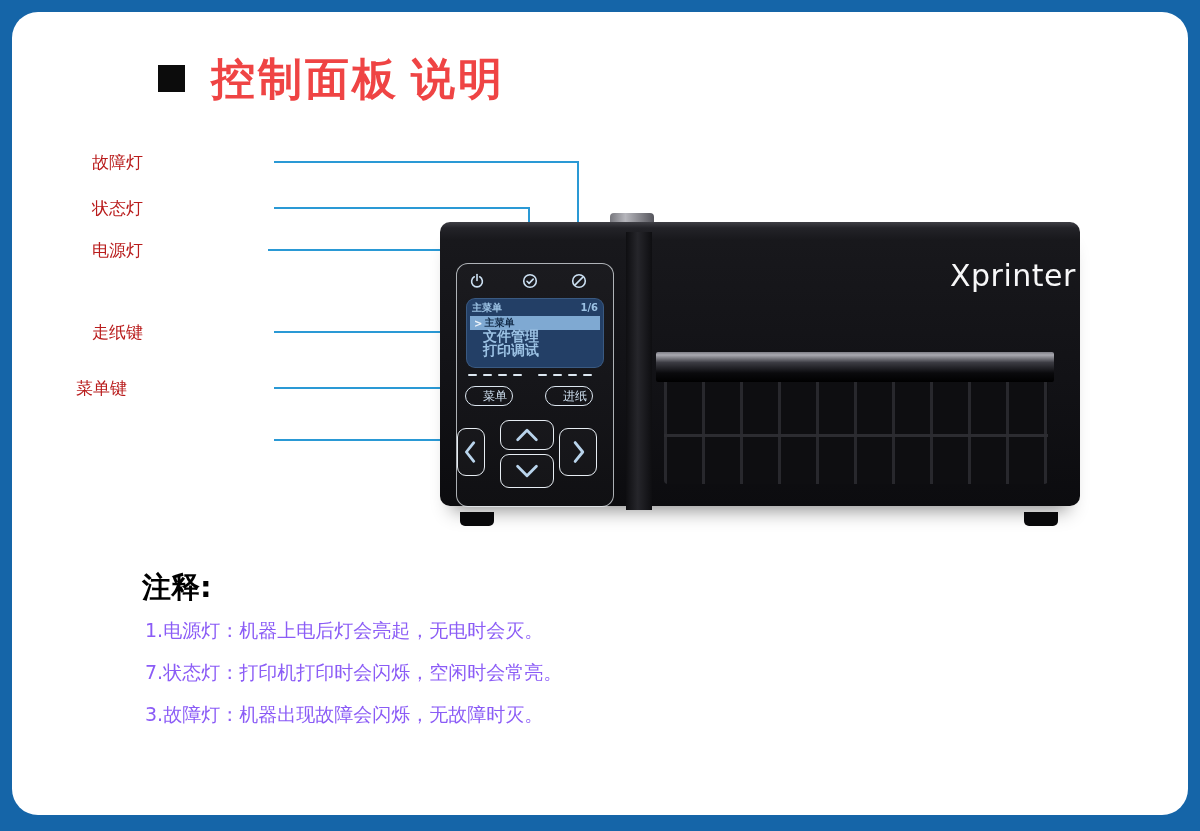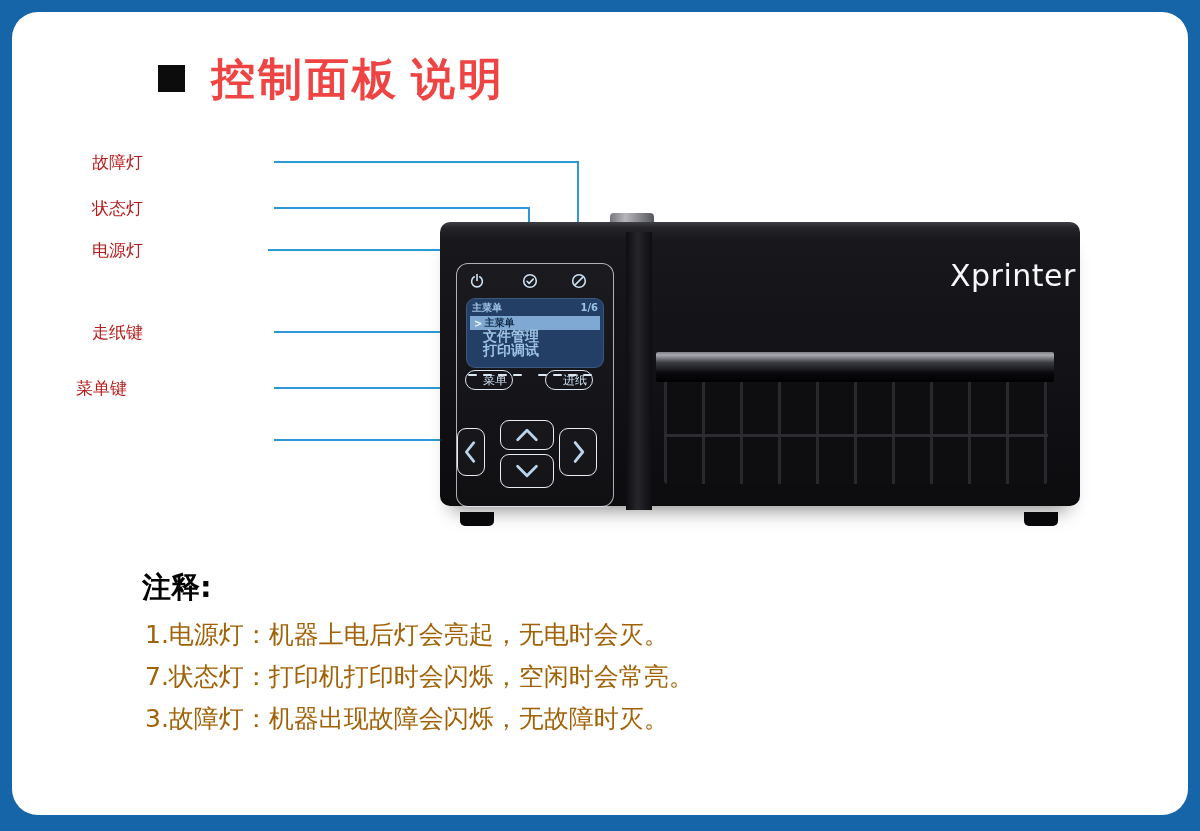--- a/index.html
+++ b/index.html
@@ -66,35 +66,35 @@
   .lcd-sel { margin:1px 3px 0; height:14px; background:#7fa9d2; display:flex; align-items:center;
              padding:0 4px; font-size:10px; font-weight:bold; }
   .lcd-sel .pfx { color:#eef4fa; margin-right:2px; }
   .lcd-sel .txt { color:#142d4b; }
   .lcd-item { height:14px; padding-left:16px; font-size:14px; font-weight:bold; color:#9cc2e4; line-height:13px; }
 
   .dashes { position:absolute; left:11px; top:110px; width:136px; display:flex; align-items:center; }
   .dash { width:9px; height:2px; background:#dde8f2; margin-right:6px; border-radius:1px; }
   .dash.gap { margin-left:10px; }
 
-  .soft-btn { position:absolute; top:106px; width:48px; height:20px; border:1px solid #dce6f0;
+  .soft-btn { position:absolute; top:122px; width:48px; height:20px; border:1px solid #dce6f0;
               border-radius:10px; color:#cfe0f0; font-size:12px; text-align:center; line-height:18px;padding-left:12px; }
   .btn-menu { left:8px; } .btn-feed { left:88px; }
 
   .dpad-btn { position:absolute; border:1px solid #e7edf3; background:rgba(255,255,255,0.02); }
   .dp-left  { left:0px;   top:164px; width:28px; height:48px; border-radius:9px; }
   .dp-right { left:102px; top:164px; width:38px; height:48px; border-radius:9px; }
   .dp-up    { left:43px;  top:156px; width:54px; height:30px; border-radius:9px; }
   .dp-down  { left:43px;  top:190px; width:54px; height:34px; border-radius:9px; }
   .dpad-btn svg { display:block; width:100%; height:100%; }
   .dpad-btn polyline { stroke:#b9d4ec; stroke-width:3; fill:none; stroke-linecap:round; stroke-linejoin:round; }
 
   
   .notes-heading { position:absolute; left:130px; top:556px; font-size:29px; font-weight:bold; color:#000; }
-  .note-item { position:absolute; left:133px; font-size:25px; color:#a16207; }
+  .note-item { position:absolute; left:133px; font-size:19px; color:#8b5cf6; }
   .note-0 { top:606px; } .note-1 { top:648px; } .note-2 { top:690px; }
 </style>
 </head>
 <body>
 
 <div class="frame">
   <div class="panel">
 
     <div class="title-row">
       <div class="bullet"></div>

